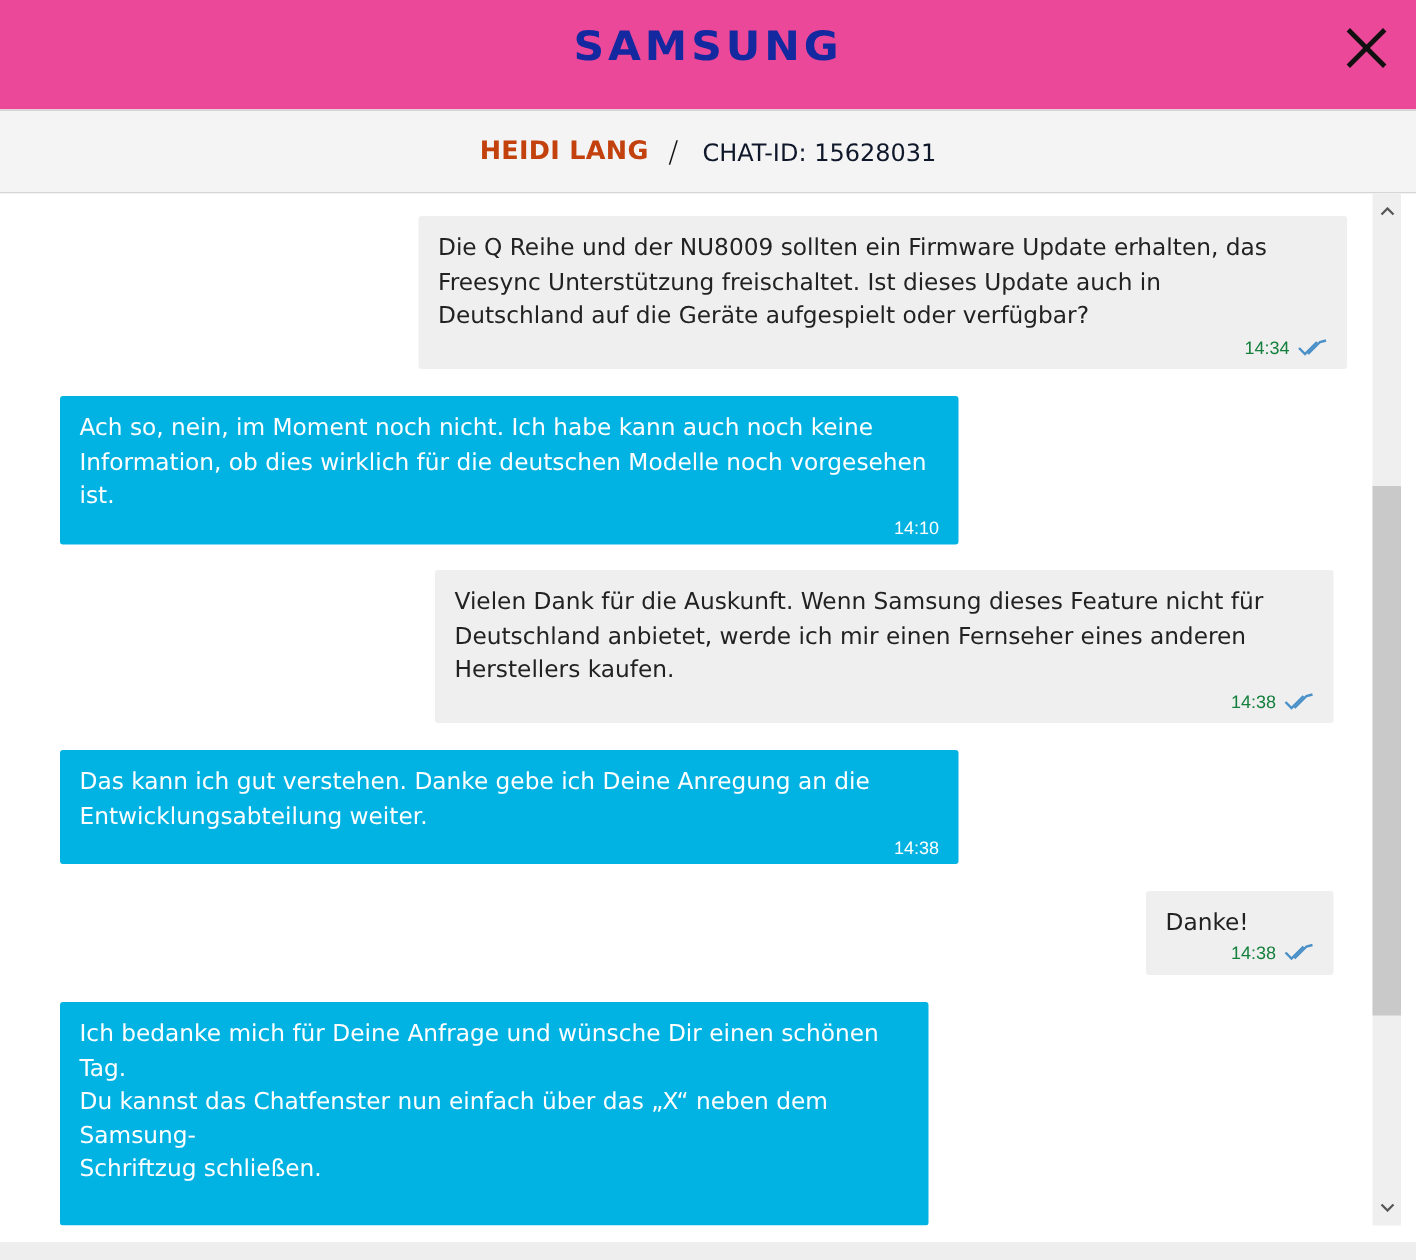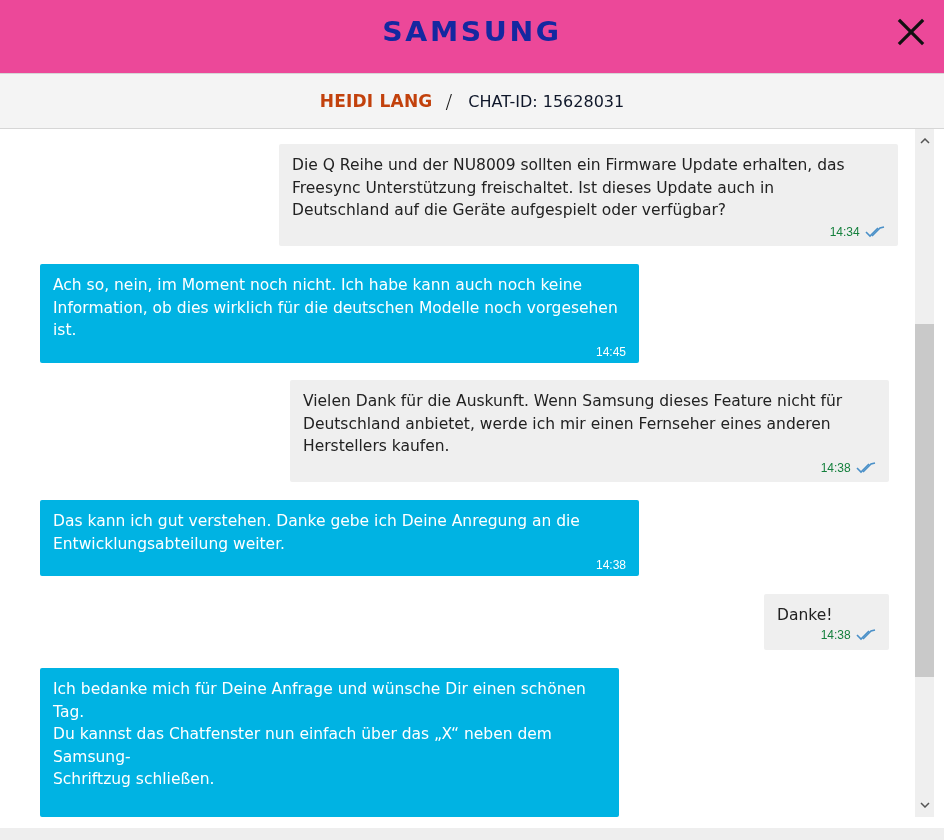--- a/index.html
+++ b/index.html
@@ -70,21 +70,21 @@
         <polyline points="7,10 15,2 19,1" fill="none" stroke="#4a90c8" stroke-width="1.6"></polyline>
       </svg>
     </div>
   </div>
 
   <div class="msg agent" style="left:40px; top:135px; width:599px; height:99px;">
     <div class="text">Ach so, nein, im Moment noch nicht. Ich habe kann auch noch keine
 Information, ob dies wirklich für die deutschen Modelle noch vorgesehen
 ist.</div>
     <div class="meta">
-      <span>14:45</span>
+      <span>14:10</span>
     </div>
   </div>
 
   <div class="msg user" style="left:290px; top:251px; width:599px; height:102px;">
     <div class="text">Vielen Dank für die Auskunft. Wenn Samsung dieses Feature nicht für
 Deutschland anbietet, werde ich mir einen Fernseher eines anderen
 Herstellers kaufen.</div>
     <div class="meta">
       <span>14:38</span>
       <svg class="ticks" viewBox="0 0 20 12">

